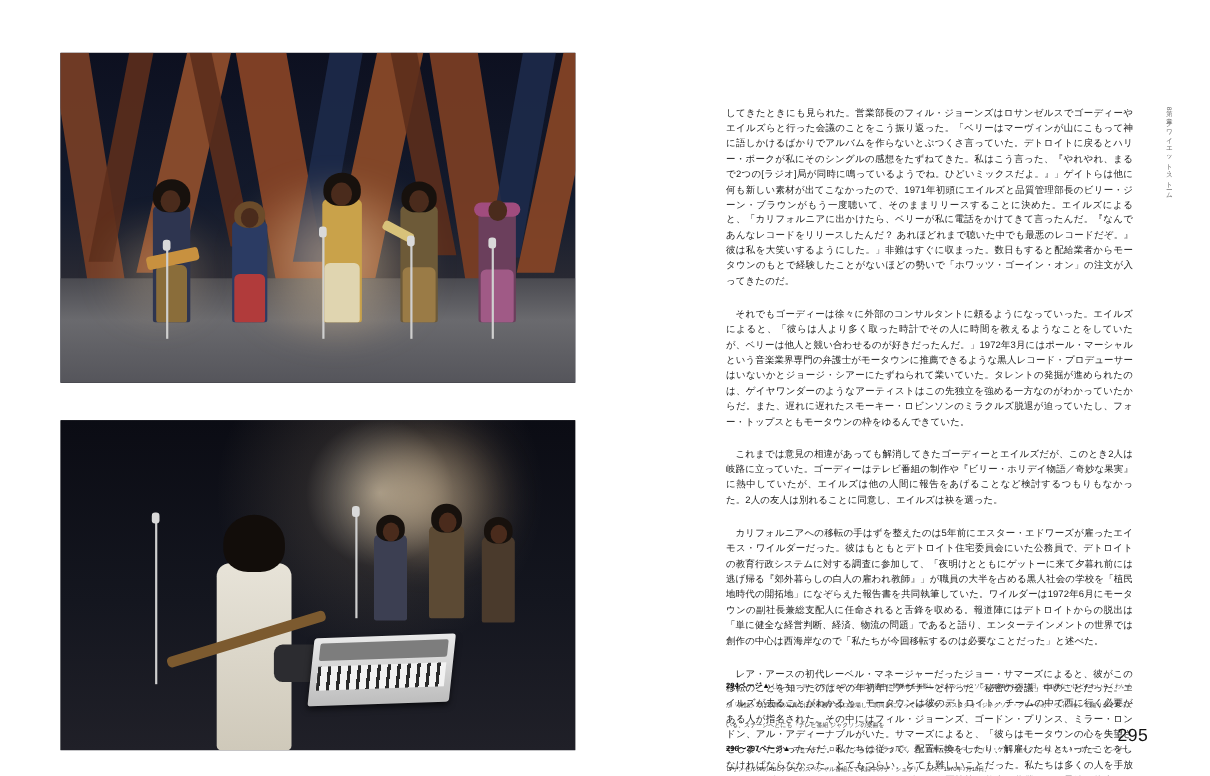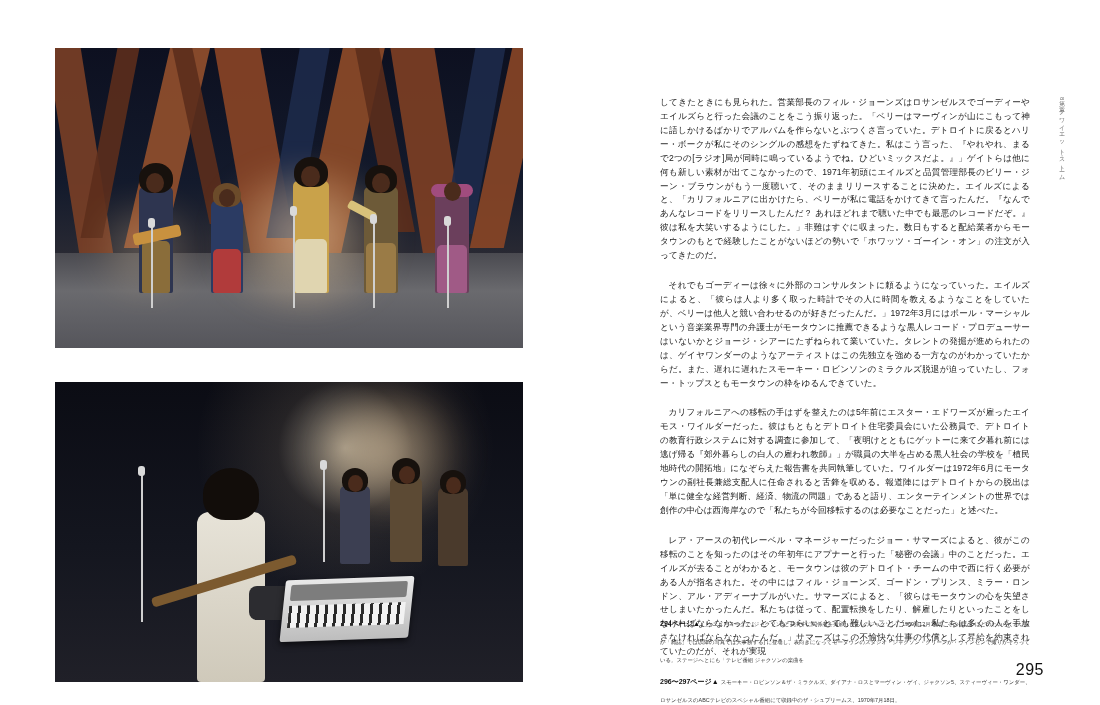--- a/index.html
+++ b/index.html
@@ -300,20 +300,21 @@
     <div class="mic-stand" style="left:268px; bottom:120px; height:96px; width:2px;"></div>
     <div class="mic-head" style="left:265px; bottom:212px;"></div>
 
   </div>
 
   <div class="side-label">第8章 クワイエット・ストーム</div>
 
   <div class="text-col">
     <p class="para">してきたときにも見られた。営業部長のフィル・ジョーンズはロサンゼルスでゴーディーやエイルズらと行った会議のことをこう振り返った。「ベリーはマーヴィンが山にこもって神に語しかけるばかりでアルバムを作らないとぶつくさ言っていた。デトロイトに戻るとハリー・ボークが私にそのシングルの感想をたずねてきた。私はこう言った、『やれやれ、まるで2つの[ラジオ]局が同時に鳴っているようでね。ひどいミックスだよ。』」ゲイトらは他に何も新しい素材が出てこなかったので、1971年初頭にエイルズと品質管理部長のビリー・ジーン・ブラウンがもう一度聴いて、そのままリリースすることに決めた。エイルズによると、「カリフォルニアに出かけたら、ベリーが私に電話をかけてきて言ったんだ。『なんであんなレコードをリリースしたんだ？ あれほどれまで聴いた中でも最悪のレコードだぞ。』彼は私を大笑いするようにした。」非難はすぐに収まった。数日もすると配給業者からモータウンのもとで経験したことがないほどの勢いで「ホワッツ・ゴーイン・オン」の注文が入ってきたのだ。</p>
     <p class="para">それでもゴーディーは徐々に外部のコンサルタントに頼るようになっていった。エイルズによると、「彼らは人より多く取った時計でその人に時間を教えるようなことをしていたが、ベリーは他人と競い合わせるのが好きだったんだ。」1972年3月にはポール・マーシャルという音楽業界専門の弁護士がモータウンに推薦できるような黒人レコード・プロデューサーはいないかとジョージ・シアーにたずねられて業いていた。タレントの発掘が進められたのは、ゲイヤワンダーのようなアーティストはこの先独立を強める一方なのがわかっていたからだ。また、遅れに遅れたスモーキー・ロビンソンのミラクルズ脱退が迫っていたし、フォー・トップスともモータウンの枠をゆるんできていた。</p>
+    <p class="para">これまでは意見の相違があっても解消してきたゴーディーとエイルズだが、このとき2人は岐路に立っていた。ゴーディーはテレビ番組の制作や『ビリー・ホリデイ物語／奇妙な果実』に熱中していたが、エイルズは他の人間に報告をあげることなど検討するつもりもなかった。2人の友人は別れることに同意し、エイルズは袂を選った。</p>
     <p class="para">カリフォルニアへの移転の手はずを整えたのは5年前にエスター・エドワーズが雇ったエイモス・ワイルダーだった。彼はもともとデトロイト住宅委員会にいた公務員で、デトロイトの教育行政システムに対する調査に参加して、「夜明けとともにゲットーに来て夕暮れ前には逃げ帰る『郊外暮らしの白人の雇われ教師』」が職員の大半を占める黒人社会の学校を「植民地時代の開拓地」になぞらえた報告書を共同執筆していた。ワイルダーは1972年6月にモータウンの副社長兼総支配人に任命されると舌鋒を収める。報道陣にはデトロイトからの脱出は「単に健全な経営判断、経済、物流の問題」であると語り、エンターテインメントの世界では創作の中心は西海岸なので「私たちが今回移転するのは必要なことだった」と述べた。</p>
     <p class="para">レア・アースの初代レーベル・マネージャーだったジョー・サマーズによると、彼がこの移転のことを知ったのはその年初年にアプナーと行った「秘密の会議」中のことだった。エイルズが去ることがわかると、モータウンは彼のデトロイト・チームの中で西に行く必要がある人が指名された。その中にはフィル・ジョーンズ、ゴードン・プリンス、ミラー・ロンドン、アル・アディーナブルがいた。サマーズによると、「彼らはモータウンの心を失望させしまいたかったんだ。私たちは従って、配置転換をしたり、解雇したりといったことをしなければならなかった。とてもつらい、とても難しいことだった。私たちは多くの人を手放さなければならなかったんだ。」サマーズはこの不愉快な仕事の代償として昇給を約束されていたのだが、それが実現</p>
   </div>
 
   <div class="notes">
     <div class="note-block">
       <span class="note-head">294ページ▲</span><span class="note-body">(上) ニューヨークで [ジャクソン5と共演中に関係者を撮影した2人のジャクソン、1969年12月14日。その後ないほどのわいらくわいらが「雑誌」では以降の写真では大事務する] に登場し、表向きになってモータウンのスタジオ・ジャクソン・グリーンが・ヴィンセンで撮りがそろっている。ステージへとにも「テレビ番組 ジャクソンの楽曲を</span>
     </div>
     <div class="note-block">
       <span class="note-head">296〜297ページ▲</span><span class="note-body">スモーキー・ロビンソン＆ザ・ミラクルズ、ダイアナ・ロスとマーヴィン・ゲイ、ジャクソン5、スティーヴィー・ワンダー、ロサンゼルスのABCテレビのスペシャル番組にて収録中のザ・シュプリームス、1970年7月18日。</span>

